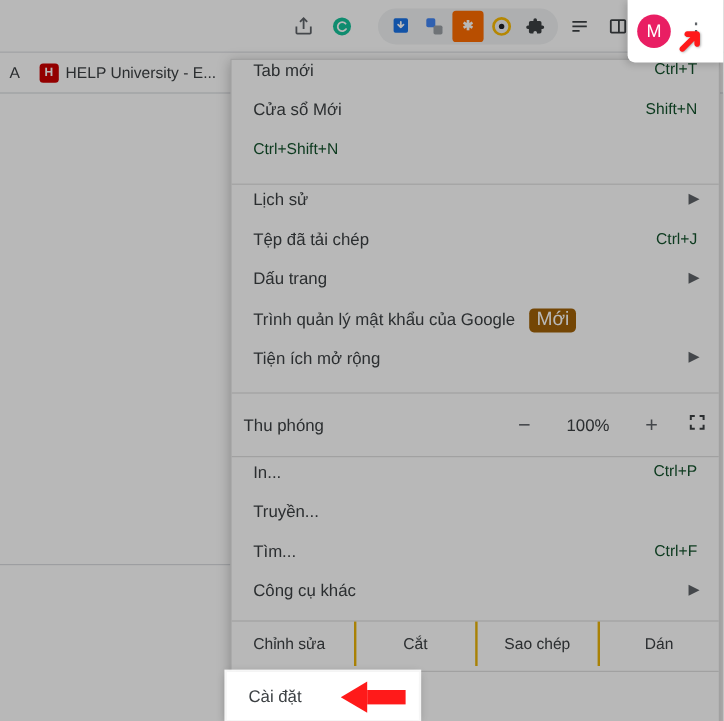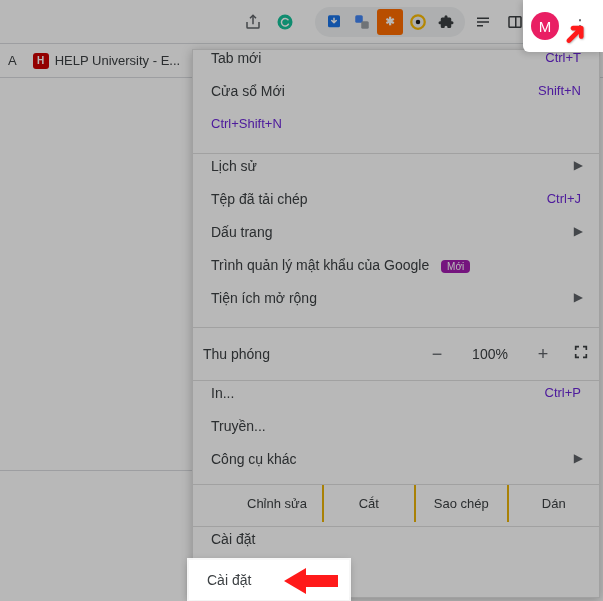--- a/index.html
+++ b/index.html
@@ -80,44 +80,43 @@
     background: #fff; z-index: 20;
     box-shadow: 0 2px 10px rgba(0,0,0,0.25);
     border: 1px solid rgba(0,0,0,0.12);
     font-size: 14px; color: #3c4043;
   }
   .menu-row {
     display: flex; height: 33px; padding: 0 18px;
     justify-content: space-between; cursor: pointer; position: relative;
   }
   .menu-row .label { white-space: nowrap; }
-  .menu-row .accel { color: #6d28d9; font-size: 13px; }
+  .menu-row .accel { color: #14532d; font-size: 13px; }
   .menu-row .sub-arrow {
     color: #5f6368; font-size: 12px; position: absolute; right: 16px;
   }
   .menu-sep { height: 1px; background: #e0e0e0; margin: 4px 0; }
 
   .badge-new {
-    display: inline-block; background: #a21caf; color: #fff; font-size: 10px;
+    display: inline-block; background: #a16207; color: #fff; font-size: 16px;
     border-radius: 4px; padding: 1px 6px; margin-left: 8px; font-weight: 500;
   }
 
   .zoom-row {
     display: flex; align-items: center; height: 44px; padding: 0 10px;
     justify-content: space-between;
   }
   .zoom-ctrls { display: flex; align-items: center; gap: 22px; color: #3c4043; }
   .zoom-ctrls .zbtn { cursor: pointer; font-size: 18px; color: #5f6368; width: 16px; text-align: center; }
   .zoom-ctrls .zval { min-width: 46px; text-align: center; font-size: 14px; }
   .zoom-ctrls .fs { cursor: pointer; font-size: 16px; color: #3c4043; }
 
   .edit-row {
     display: grid; grid-template-columns: 1fr 1fr 1fr 1fr; height: 38px;
     border-top: 1px solid #e0e0e0;
-    padding-left: 36px;
   }
   .edit-row > div {
     display: flex; align-items: center; justify-content: center;
     font-size: 13px; color: #3c4043; cursor: pointer;
   }
   .edit-row > div:first-child { justify-content: flex-start; padding-left: 18px; }
   .edit-row > div + div { border-left: 2px solid #eab308; }
 
   
   .settings-hole {
@@ -274,20 +273,24 @@
   <div class="menu-sep"></div>
 
   <div class="menu-row">
     <span class="label">In...</span>
     <span class="accel">Ctrl+P</span>
   </div>
   <div class="menu-row">
     <span class="label">Truyền...</span>
   </div>
   <div class="menu-row">
+    <span class="label">Tìm...</span>
+    <span class="accel">Ctrl+F</span>
+  </div>
+  <div class="menu-row">
     <span class="label">Công cụ khác</span>
     <span class="sub-arrow">▶</span>
   </div>
 
   <div class="edit-row">
     <div>Chỉnh sửa</div>
     <div>Cắt</div>
     <div>Sao chép</div>
     <div>Dán</div>
   </div>

